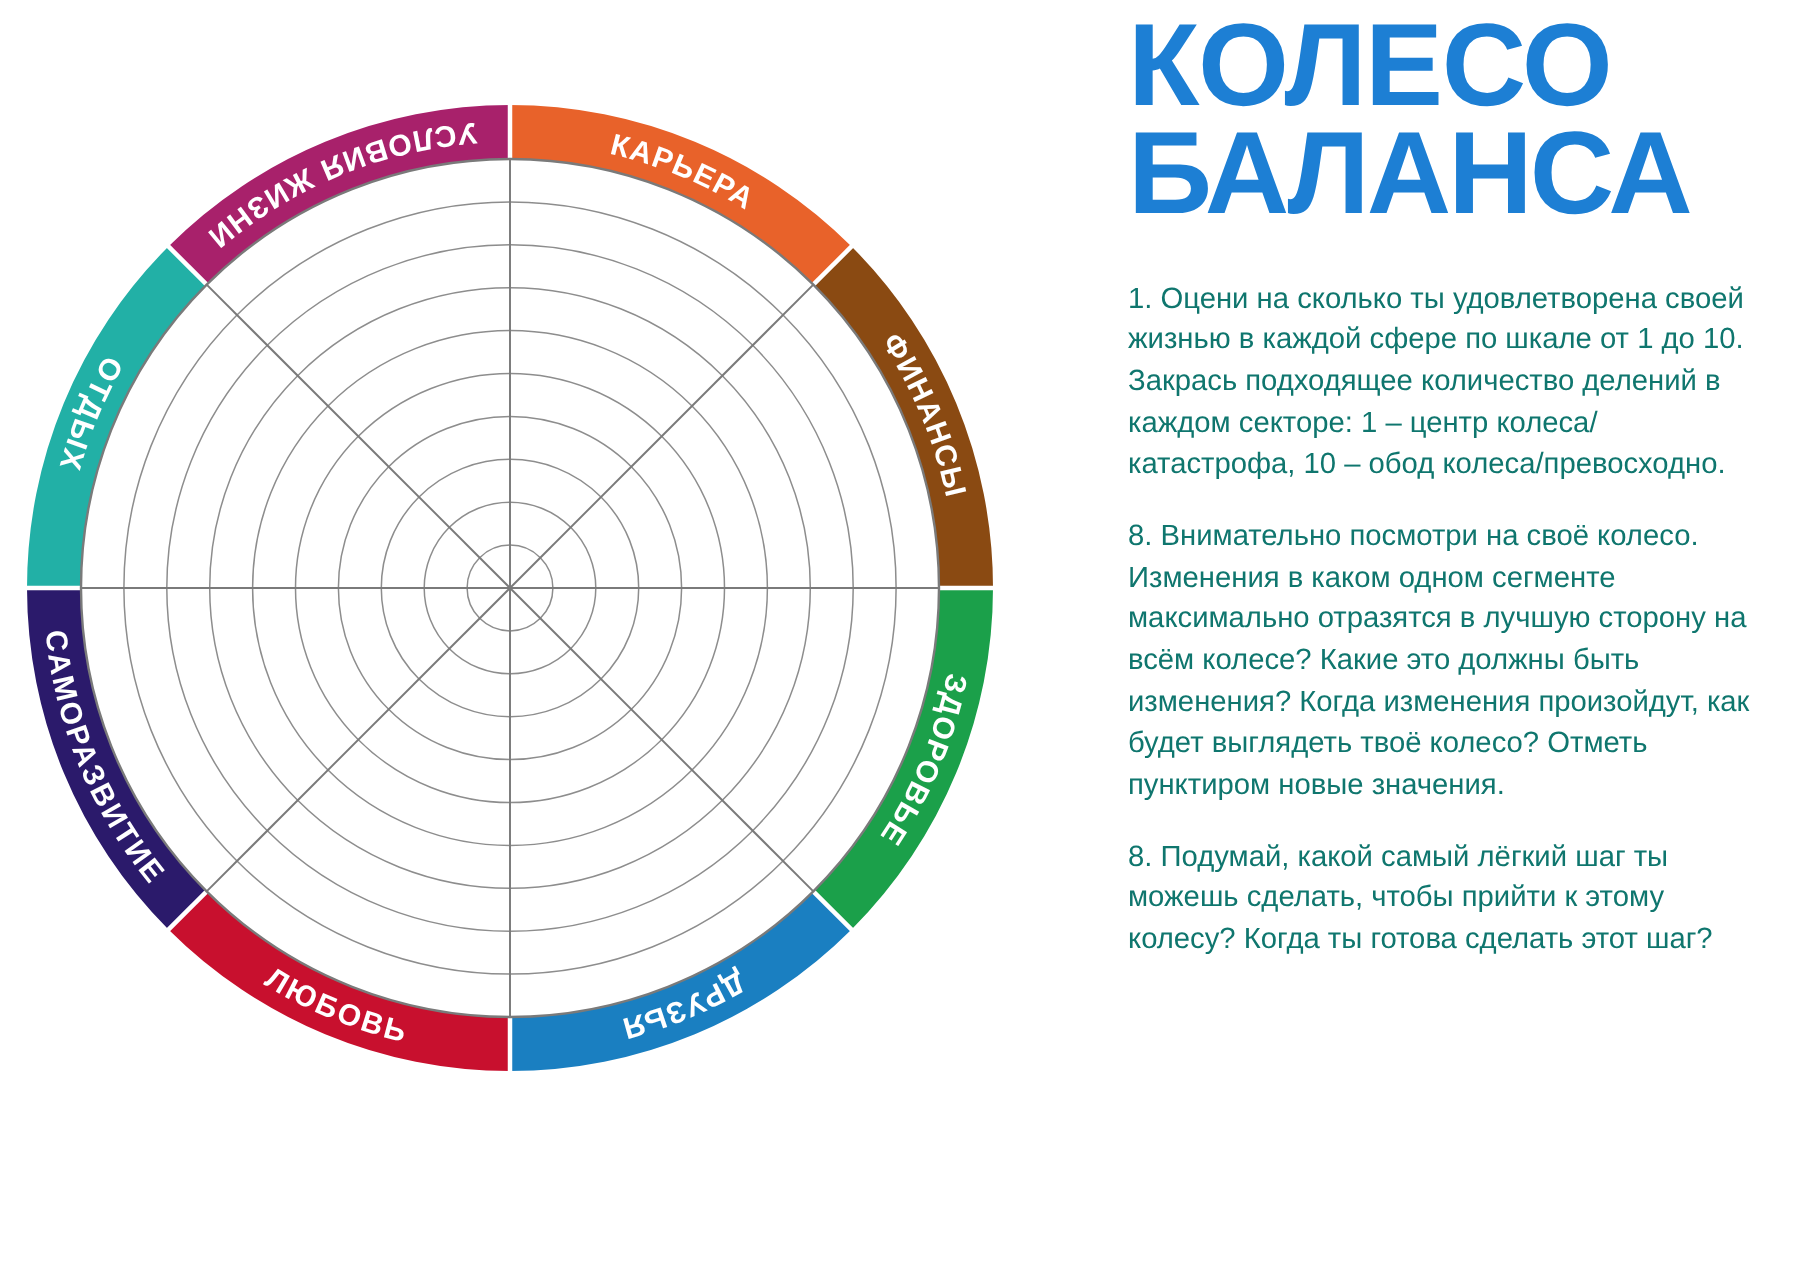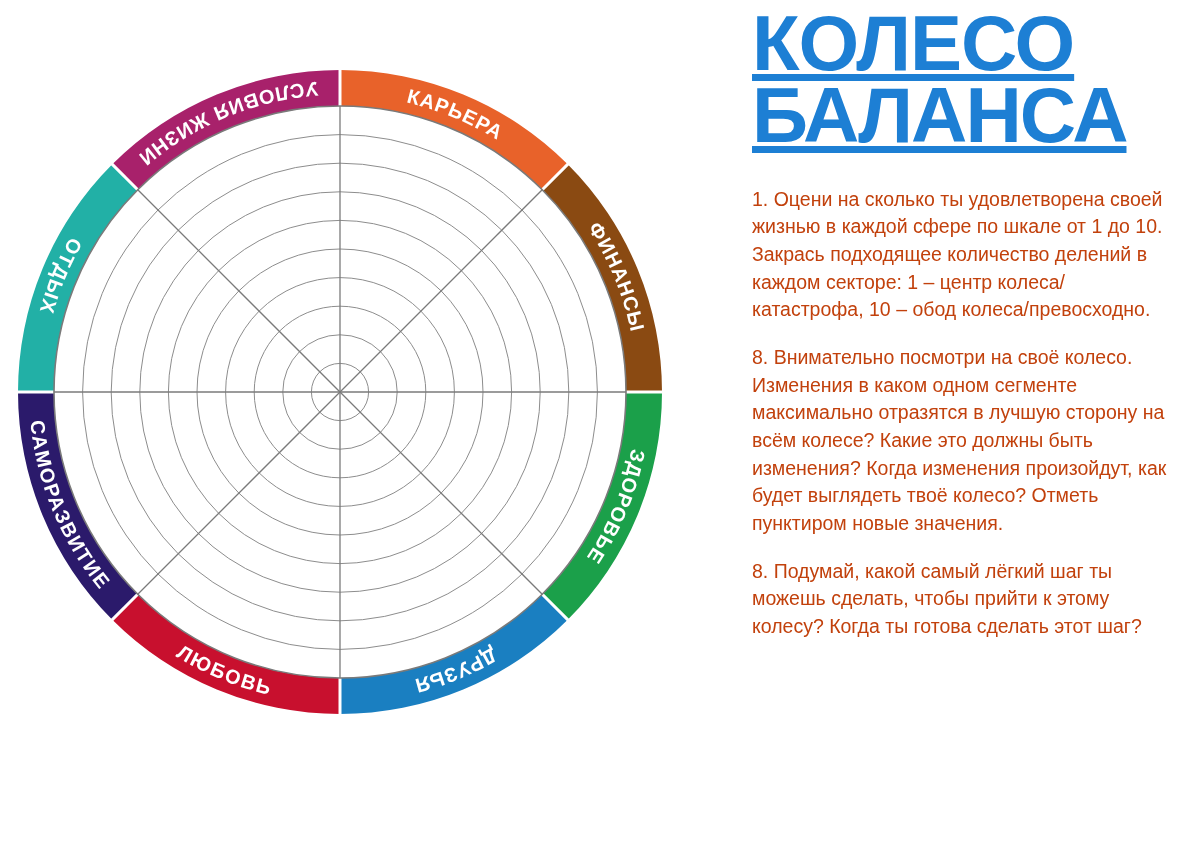--- a/index.html
+++ b/index.html
@@ -47,33 +47,32 @@
     box-sizing: border-box;
   }
   .title {
     margin: 0;
     padding-top: 8px;
     font-size: 78px;
     line-height: 0.92;
     font-weight: bold;
     color: #1d7fd4;
     letter-spacing: -1px;
-    text-decoration: underline;
   }
   .title .line2 {
     display: block;
     letter-spacing: -2px;
   }
   .instructions {
     margin-top: 34px;
   }
   .para {
     font-size: 19.5px;
     line-height: 1.42;
-    color: #c2410c;
+    color: #0f766e;
     margin: 0 0 20px 0;
   }
   .signature {
     position: absolute;
     right: 30px;
     bottom: 14px;
     font-family: "DejaVu Serif", serif;
     font-style: italic;
     font-size: 19px;
     color: #111111;

